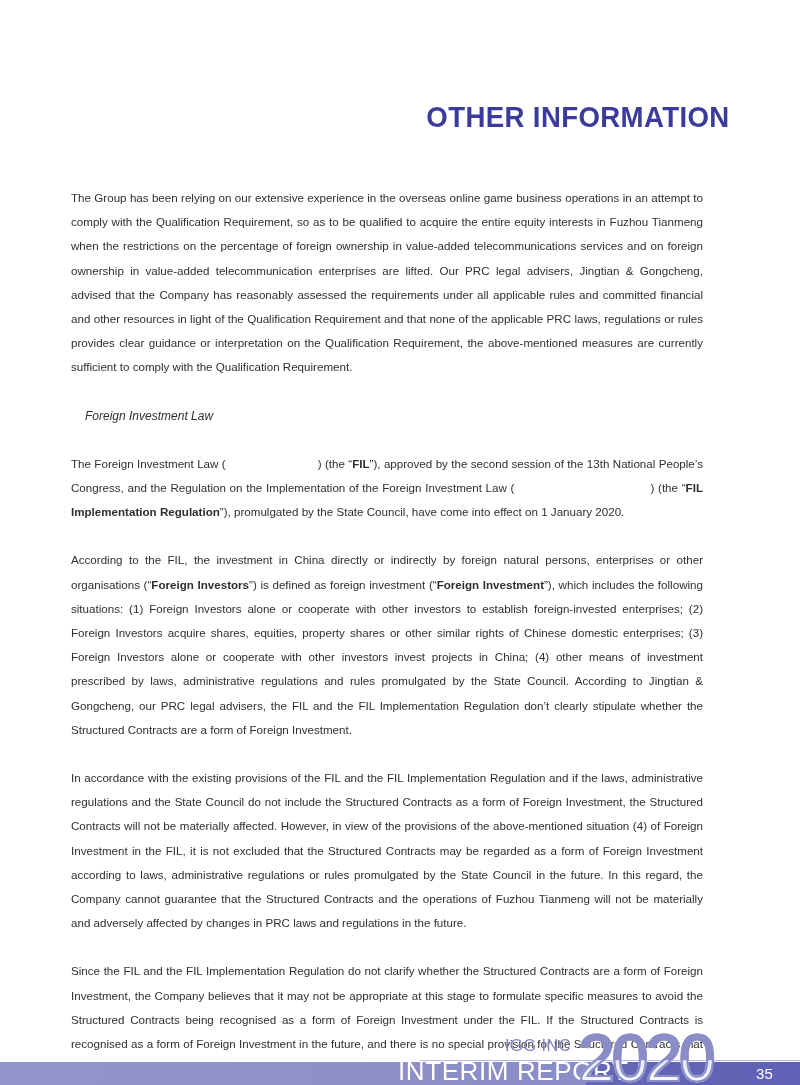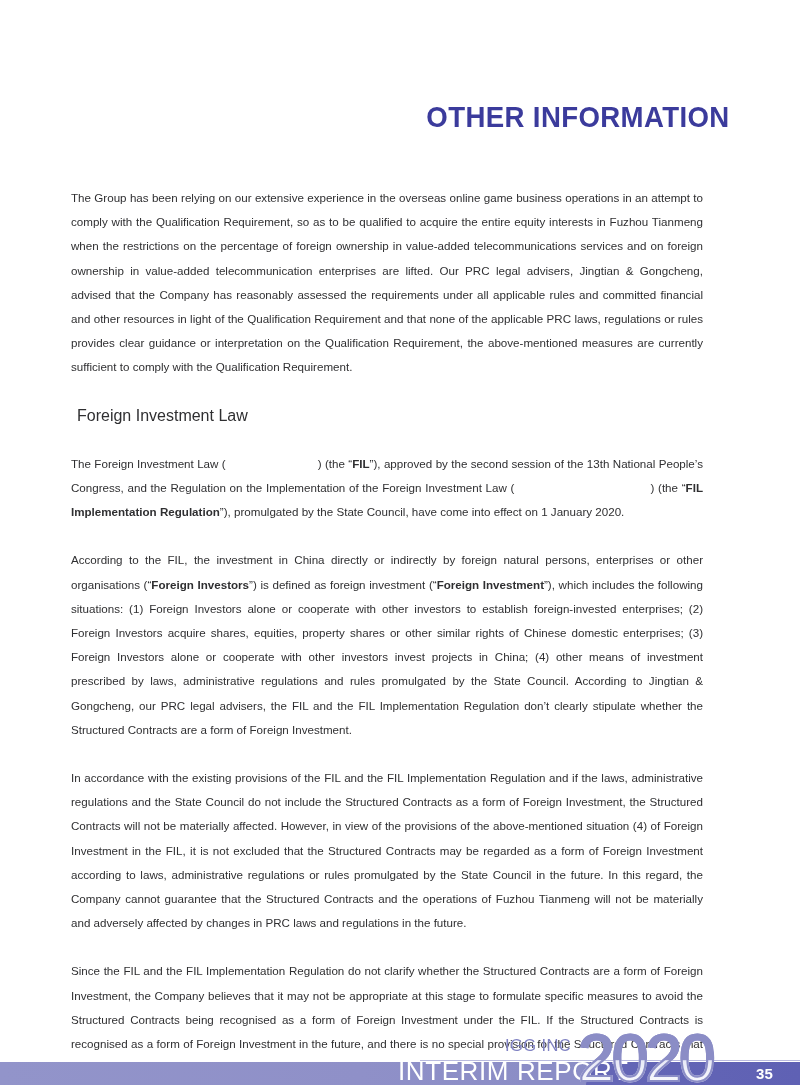--- a/index.html
+++ b/index.html
@@ -44,23 +44,24 @@
   p.para {
     margin: 0 8px 24px 0;
     font-size: 11.6px;
     line-height: 24.2px;
     text-align: justify;
     text-justify: inter-word;
     color: #2f2f31;
   }
   p.para:last-child { margin-bottom: 0; }
   .subhead {
-    margin: 0 0 24px 6px;
-    font-size: 16px;
+    margin: 0 0 24px 14px;
+    font-size: 12px;
     line-height: 24.2px;
+    font-style: italic;
     color: #2f2f31;
   }
   .b { font-weight: bold; }
   
   .cjk-gap { display: inline-block; }
   .cjk-gap.w-short { width: 92px; }
   .cjk-gap.w-long  { width: 136px; }
 
   
   .footer {
@@ -128,21 +129,20 @@
     -webkit-background-clip: text;
     background-clip: text;
   }
   .page-number {
     position: absolute;
     right: 27px;
     bottom: 3px;
     font-size: 15px;
     color: #ffffff;
     letter-spacing: 0.2px;
-    font-weight: bold;
   }
 </style>
 </head>
 <body>
 
 <div class="page-title">OTHER INFORMATION</div>
 
 <div class="content">
 
   <p class="para">The Group has been relying on our extensive experience in the overseas online game business operations in an attempt to comply with the Qualification Requirement, so as to be qualified to acquire the entire equity interests in Fuzhou Tianmeng when the restrictions on the percentage of foreign ownership in value-added telecommunications services and on foreign ownership in value-added telecommunication enterprises are lifted. Our PRC legal advisers, Jingtian &amp; Gongcheng, advised that the Company has reasonably assessed the requirements under all applicable rules and committed financial and other resources in light of the Qualification Requirement and that none of the applicable PRC laws, regulations or rules provides clear guidance or interpretation on the Qualification Requirement, the above-mentioned measures are currently sufficient to comply with the Qualification Requirement.</p>

